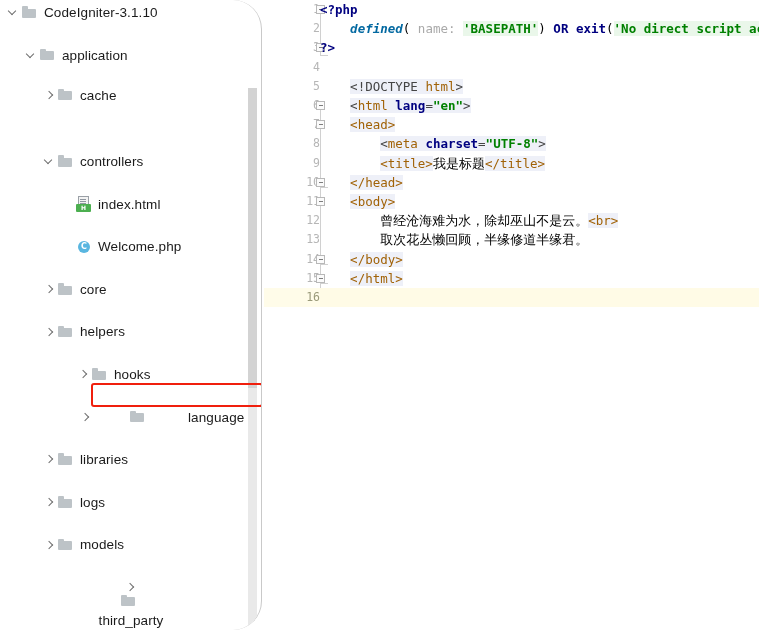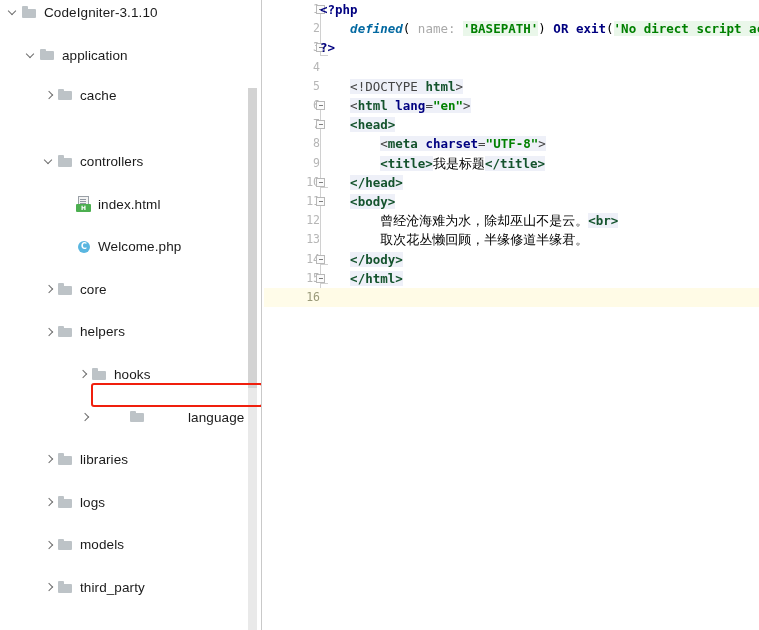--- a/index.html
+++ b/index.html
@@ -14,20 +14,21 @@
 
   
   #sidebar{
     position:relative;
     width:262px;height:630px;
     background:#ffffff;
     overflow:hidden;
     flex:0 0 262px;
     border-right:1px solid #c9c9c9;
     box-sizing:border-box;
+    border-radius:29px;
   }
   .tree{position:relative;padding-top:2px;}
   .row{
     position:relative;
     height:21.3px;
     line-height:21.3px;
     display:flex;
     align-items:center;
     white-space:nowrap;
     font-size:13.5px;
@@ -163,21 +164,21 @@
   }
   .cl{
     position:absolute;left:0;right:0;height:19.2px;line-height:19.2px;
     white-space:pre;
   }
   .cl.cur{background:#fffbe6;}
   #curline-bg{
     position:absolute;left:0;right:0;height:19.2px;background:#fffce9;
   }
   .kw{color:#000080;font-weight:bold;}
-  .tagn{color:#14532d;font-weight:bold;}
+  .tagn{color:#a16207;font-weight:normal;}
   .punct{color:#444;}
   .attr{color:#000080;font-weight:bold;}
   .str{color:#008000;font-weight:bold;}
   .strbg{background:#eaf7ea;}
   .fn{color:#0369a1;font-style:italic;font-weight:bold;}
   .hint{color:#a9a9a9;}
   .plain{color:#000;}
   .cn{font-family:"DejaVu Sans", sans-serif;color:#000;font-size:13px;}
   .hl-b{background:#eef0f8;}
 </style>
@@ -264,21 +265,21 @@
           <span class="arrow closed"></span>
           <span class="ico folder"></span>
           <span class="lbl">logs</span>
         </div>
         <div class="row" style="top: 276.9px;">
           <span class="indent" style="width:42px"></span>
           <span class="arrow closed"></span>
           <span class="ico folder"></span>
           <span class="lbl">models</span>
         </div>
-        <div class="row" style="top: 298.2px;">
+        <div class="row" style="top: 298.2px; flex-direction: column;">
           <span class="indent" style="width:42px"></span>
           <span class="arrow closed"></span>
           <span class="ico folder"></span>
           <span class="lbl">third_party</span>
         </div>
       </div>
 
     <div id="sb-track"></div>
     <div id="sb-thumb"></div>
 

